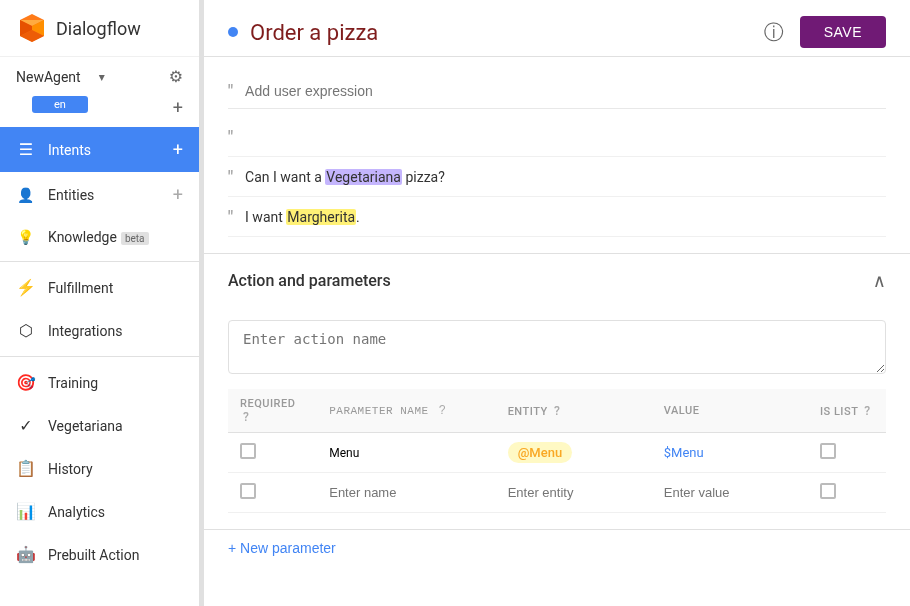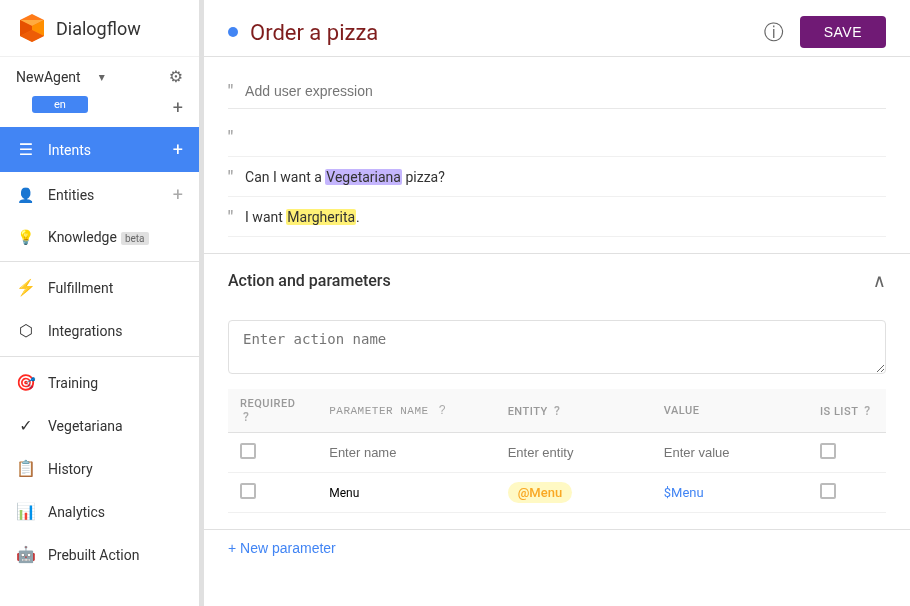--- a/index.html
+++ b/index.html
@@ -478,45 +478,45 @@
             </th>
           </tr>
         </thead>
         <tbody>
 
           <tr class="table-row">
             <td>
               <span class="checkbox-custom"></span>
             </td>
             <td>
+              <span>Menu</span>
+            </td>
+            <td>
+              <span class="entity-tag">@Menu</span>
+            </td>
+            <td>
+              <a class="value-link">$Menu</a>
+            </td>
+            <td>
+              <span class="checkbox-custom"></span>
+            </td>
+          </tr>
+
+          <tr class="table-row">
+            <td>
+              <span class="checkbox-custom"></span>
+            </td>
+            <td>
               <input class="param-input" type="text" placeholder="Enter name" style="">
             </td>
             <td>
               <input class="param-input" type="text" placeholder="Enter entity" style="">
             </td>
             <td>
               <input class="param-input" type="text" placeholder="Enter value" style="">
-            </td>
-            <td>
-              <span class="checkbox-custom"></span>
-            </td>
-          </tr>
-
-          <tr class="table-row">
-            <td>
-              <span class="checkbox-custom"></span>
-            </td>
-            <td>
-              <span>Menu</span>
-            </td>
-            <td>
-              <span class="entity-tag">@Menu</span>
-            </td>
-            <td>
-              <a class="value-link">$Menu</a>
             </td>
             <td>
               <span class="checkbox-custom"></span>
             </td>
           </tr>
         </tbody>
       </table>
     </div>
 
     <div class="new-param-row">

